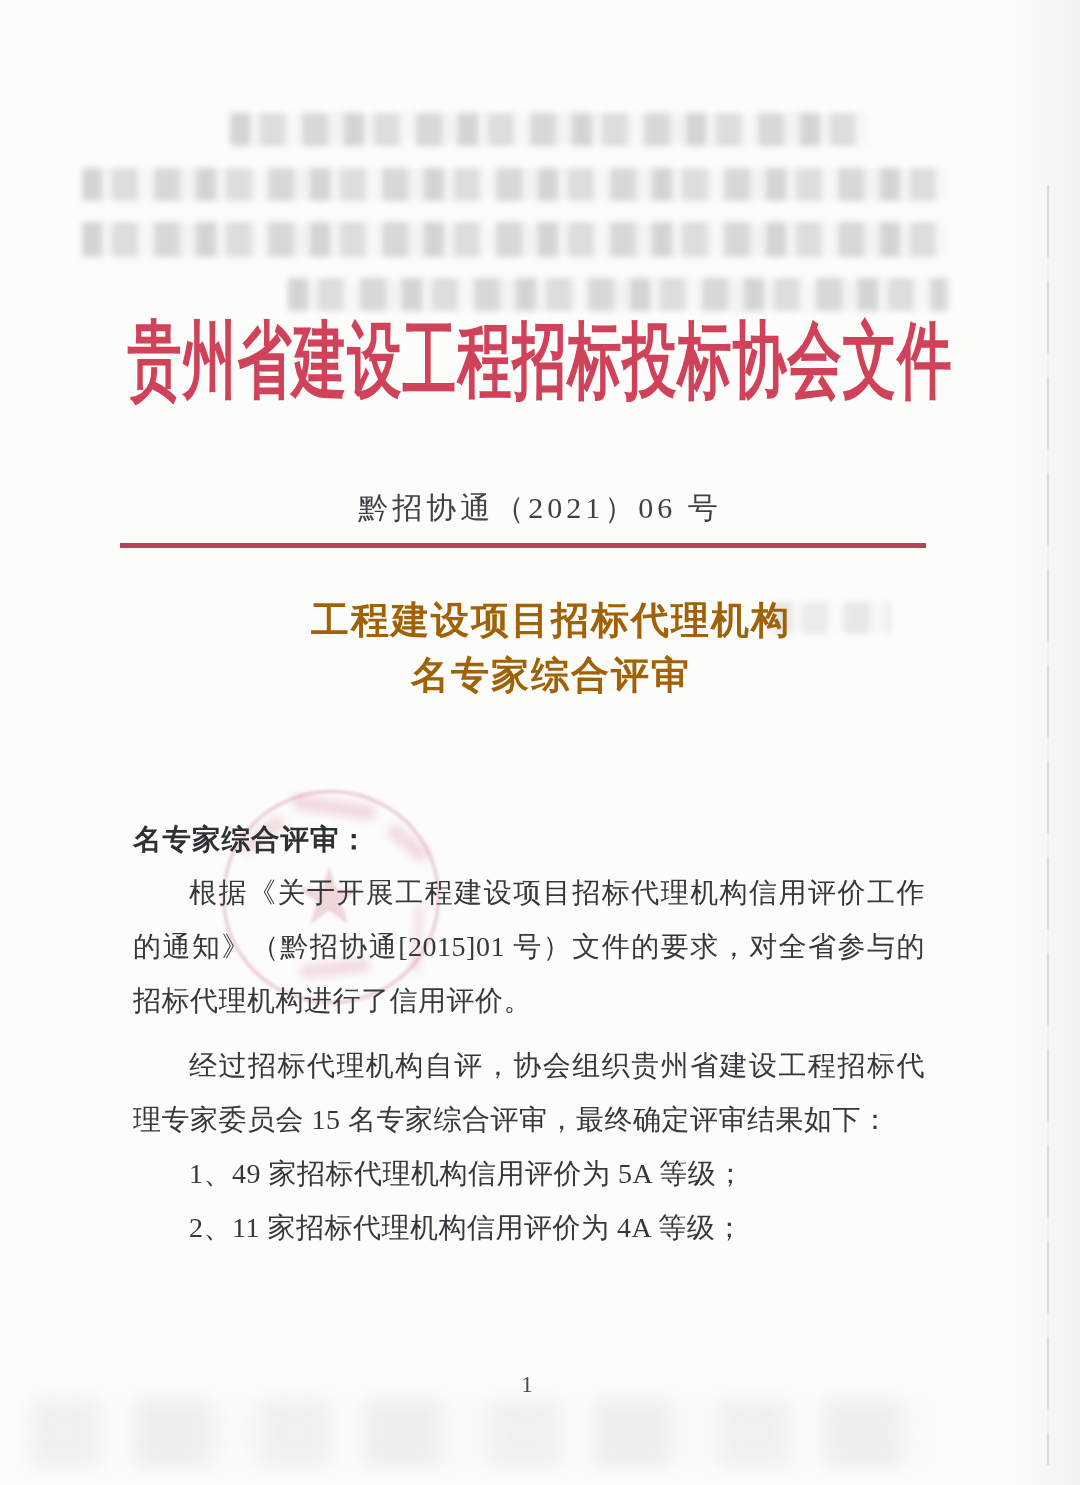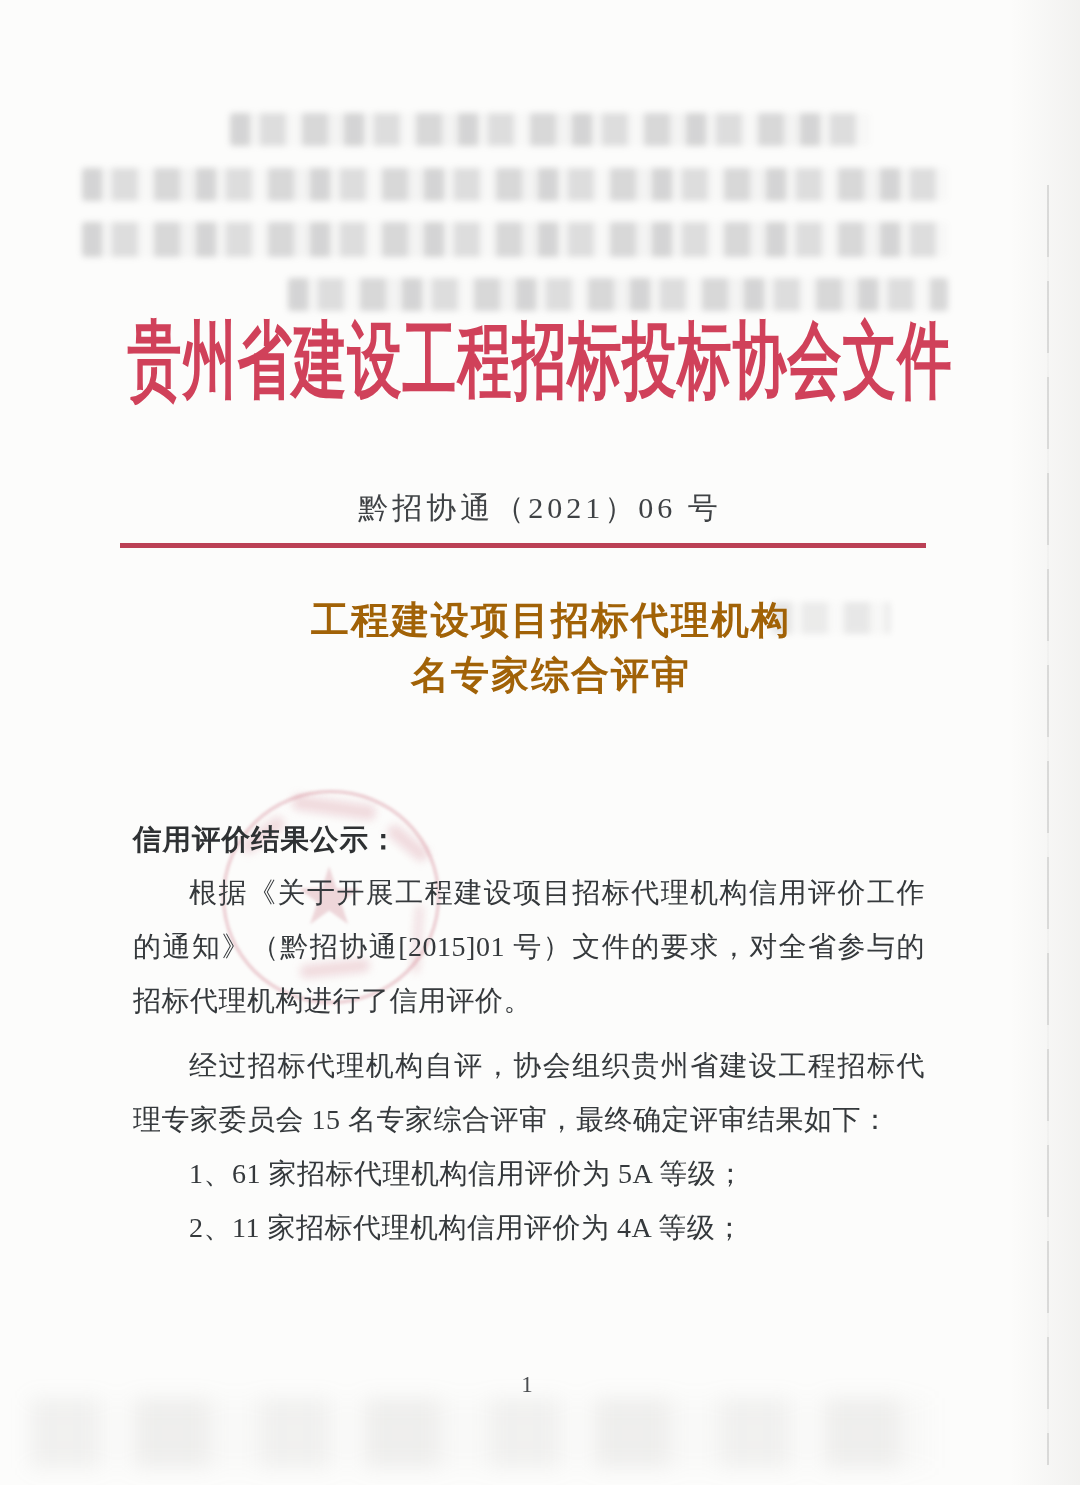--- a/index.html
+++ b/index.html
@@ -95,23 +95,23 @@
 
   <div class="seal-ring"></div>
   <div class="seal-star">★</div>
   <div class="seal-blob sb1"></div>
   <div class="seal-blob sb2"></div>
   <div class="seal-blob sb3"></div>
   <div class="seal-blob sb4"></div>
   <div class="seal-blob sb5"></div>
 
   <div class="body-text">
-    <div class="salutation">信用评价结果公示：</div>
+    <div class="salutation">名专家综合评审：</div>
     <p>根据《关于开展工程建设项目招标代理机构信用评价工作的通知》（黔招协通[2015]01 号）文件的要求，对全省参与的招标代理机构进行了信用评价。</p>
     <p class="gap">经过招标代理机构自评，协会组织贵州省建设工程招标代理专家委员会 15 名专家综合评审，最终确定评审结果如下：</p>
-    <p>1、61 家招标代理机构信用评价为 5A 等级；</p>
+    <p>1、49 家招标代理机构信用评价为 5A 等级；</p>
     <p>2、11 家招标代理机构信用评价为 4A 等级；</p>
   </div>
 
   <div class="page-number">1</div>
 
   <div class="shade-bottom"></div>
 </div>
 
 </body></html>

